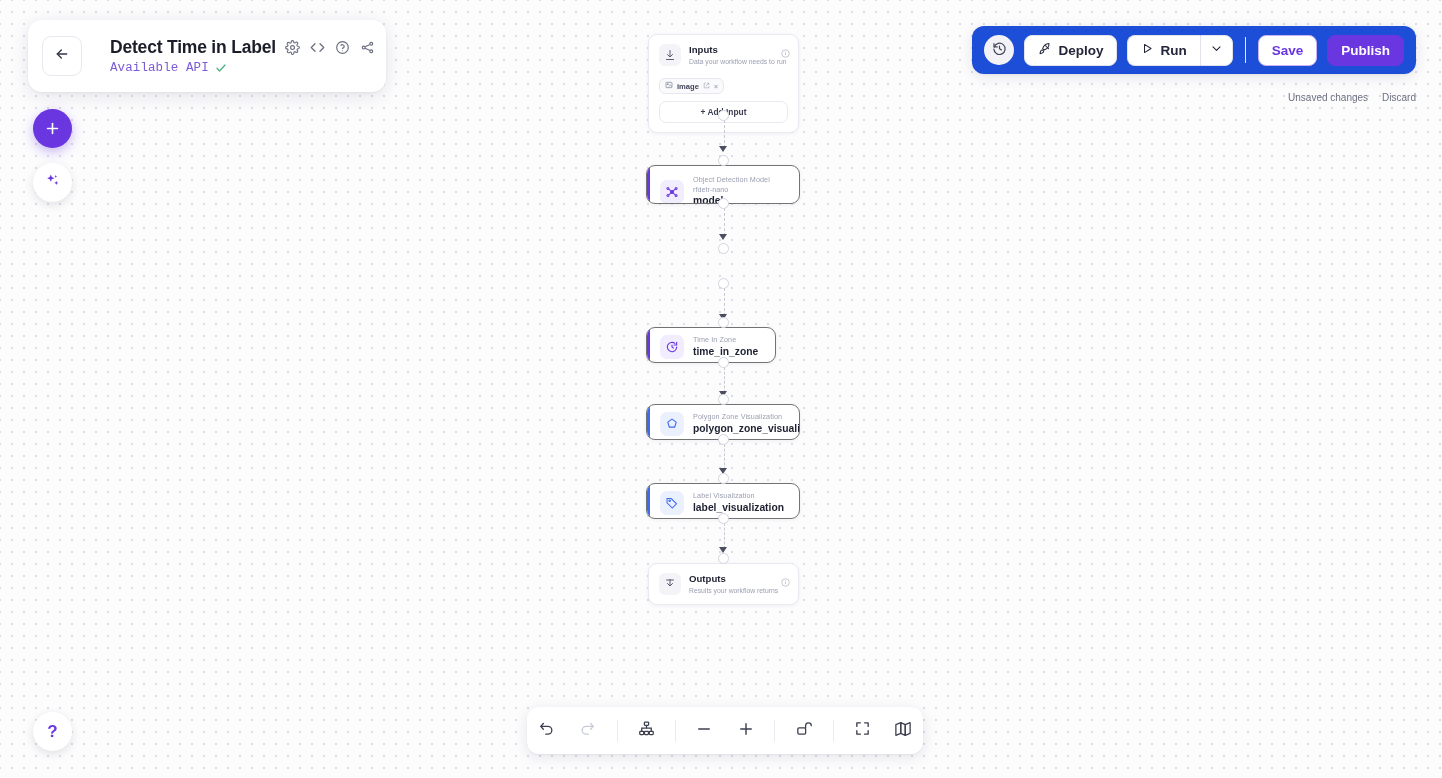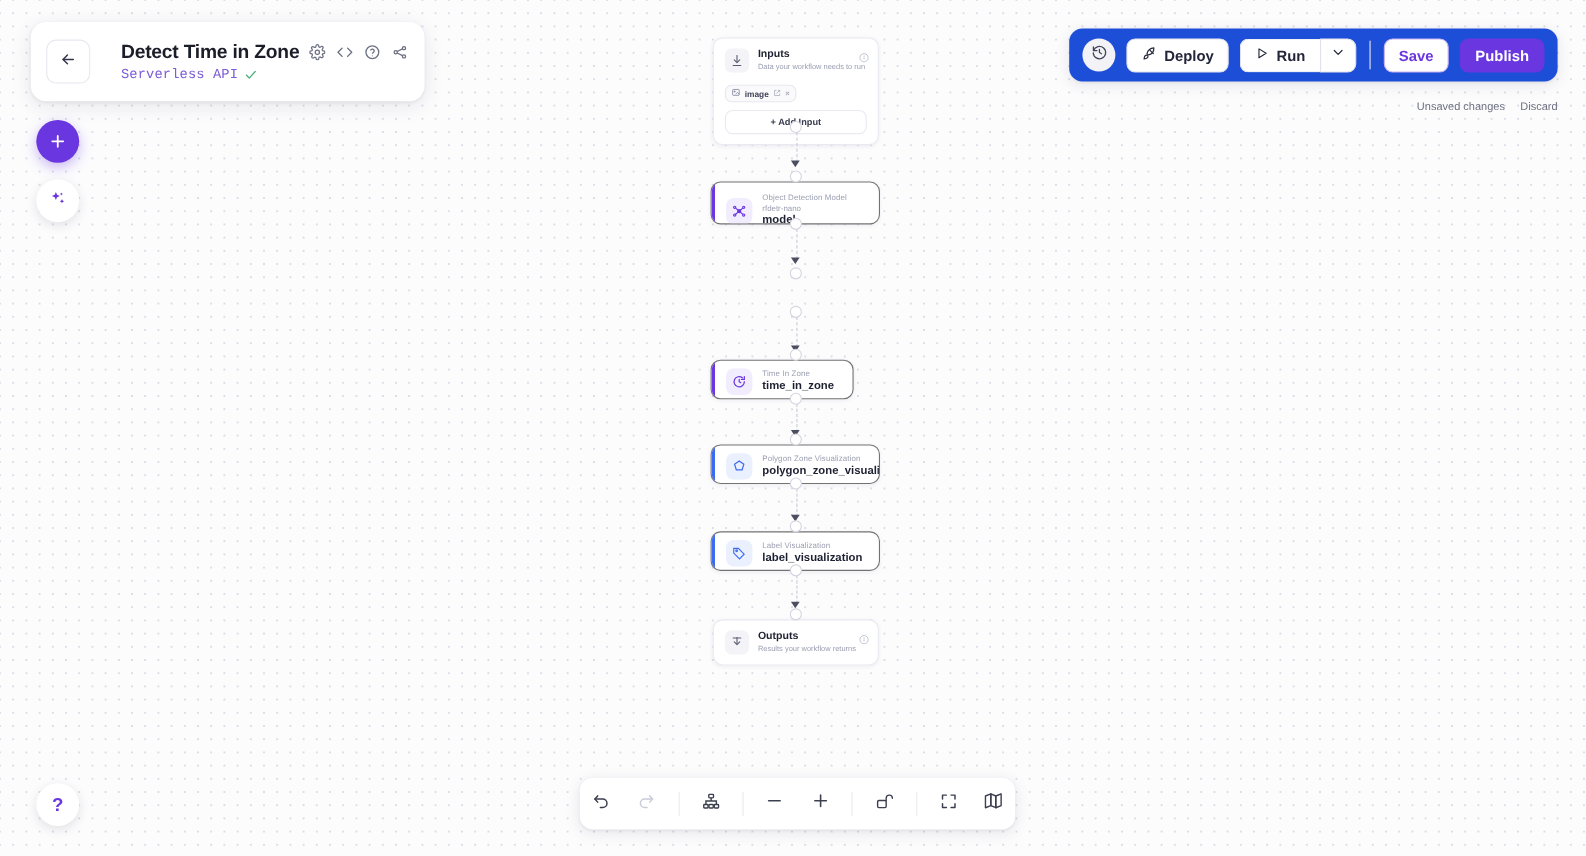--- a/index.html
+++ b/index.html
@@ -326,21 +326,21 @@
     <span>
       <svg width="16" height="16" viewBox="0 0 24 24" fill="none" stroke="#32354a" stroke-width="2" stroke-linecap="round" stroke-linejoin="round">
           <path d="M19 12H5"></path>
           <path d="M11 6l-6 6 6 6"></path>
         </svg>
     </span>
   </div>
   <div class="vsep"></div>
   <div id="title-texts">
     <div id="title-row">
-      <span id="wf-title">Detect Time in Zone</span>
+      <span id="wf-title">Detect Time in Label</span>
       <span class="hicon">
         <svg width="15" height="15" viewBox="0 0 24 24" fill="none" stroke="currentColor" stroke-width="1.8">
             <circle cx="12" cy="12" r="3.1"></circle>
             <path d="M19.4 14.6a1.6 1.6 0 0 0 .33 1.77l.06.06a2 2 0 1 1-2.83 2.83l-.06-.06a1.6 1.6 0 0 0-1.77-.33 1.6 1.6 0 0 0-1 1.47V21a2 2 0 1 1-4 0v-.12a1.6 1.6 0 0 0-1.05-1.47 1.6 1.6 0 0 0-1.77.33l-.06.06A2 2 0 1 1 4.4 17l.06-.06a1.6 1.6 0 0 0 .33-1.77 1.6 1.6 0 0 0-1.47-1H3a2 2 0 1 1 0-4h.12a1.6 1.6 0 0 0 1.47-1.05 1.6 1.6 0 0 0-.33-1.77L4.2 7.3A2 2 0 1 1 7 4.47l.06.06a1.6 1.6 0 0 0 1.77.33H9a1.6 1.6 0 0 0 1-1.47V3a2 2 0 1 1 4 0v.12a1.6 1.6 0 0 0 1 1.47 1.6 1.6 0 0 0 1.77-.33l.06-.06A2 2 0 1 1 19.6 7l-.06.06a1.6 1.6 0 0 0-.33 1.77V9a1.6 1.6 0 0 0 1.47 1H21a2 2 0 1 1 0 4h-.12a1.6 1.6 0 0 0-1.47 1z"></path>
           </svg>
       </span>
       <span class="hicon">
         <svg width="17" height="15" viewBox="0 0 24 24" fill="none" stroke="currentColor" stroke-width="2" stroke-linecap="round" stroke-linejoin="round">
             <path d="M16 18l6-6-6-6"></path>
             <path d="M8 6l-6 6 6 6"></path>
@@ -357,21 +357,21 @@
         <svg width="15" height="15" viewBox="0 0 24 24" fill="none" stroke="currentColor" stroke-width="1.9">
             <circle cx="18" cy="6" r="2.3"></circle>
             <circle cx="18" cy="18" r="2.3"></circle>
             <circle cx="6" cy="12" r="2.3"></circle>
             <path d="M8.1 10.9l7.8-3.8"></path>
             <path d="M8.1 13.1l7.8 3.8"></path>
           </svg>
       </span>
     </div>
     <div id="subtitle-row">
-      <span id="wf-subtitle">Serverless API</span>
+      <span id="wf-subtitle">Available API</span>
       <span id="check-icon">
         <svg width="12" height="12" viewBox="0 0 24 24" fill="none" stroke="currentColor" stroke-width="2.4" stroke-linecap="round" stroke-linejoin="round">
             <path d="M4 12.5l5.2 5.5L20 6"></path>
           </svg>
       </span>
     </div>
   </div>
 </div>
 
 <div class="round-btn" id="add-block-btn">

